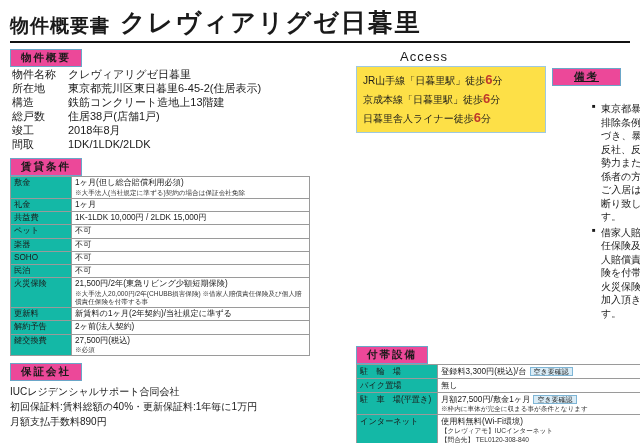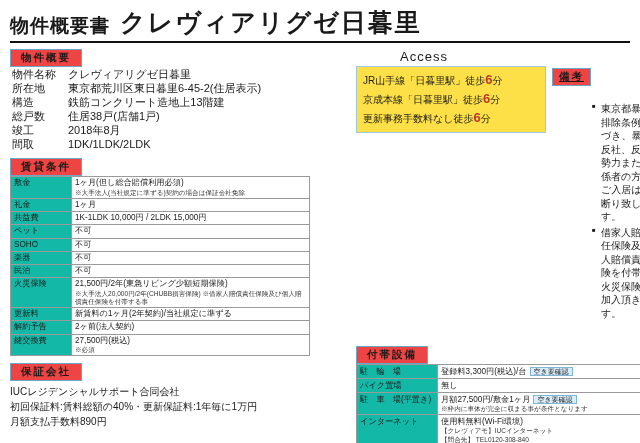--- a/index.html
+++ b/index.html
@@ -16,24 +16,24 @@
   .header{display:flex;align-items:flex-end;gap:10px;border-bottom:2px solid #111;padding-bottom:2px;}
   .doc-title{font-size:19px;font-weight:bold;letter-spacing:1px;}
   .prop-name{font-size:25px;font-weight:bold;letter-spacing:2px;}
 
   .columns{display:flex;gap:8px;margin-top:4px;}
   .col-left{width:300px;flex:none;}
   .col-right{width:312px;flex:none;margin-left:38px;}
 
   
   .bar{
-    display:inline-block;background:#ef4444;border:1px solid #6aa6c8;
+    display:inline-block;background:#ec4899;border:1px solid #6aa6c8;
     font-size:10.5px;font-weight:bold;padding:1px 10px;letter-spacing:2px;
   }
-  .bar.small{padding:1px 6px;text-decoration:underline;}
+  .bar.small{padding:1px 21px;text-decoration:underline;}
   .sec{margin-bottom:5px;}
 
   
   table{border-collapse:collapse;width:100%;}
   .kv td{font-size:11px;padding:0px 2px;vertical-align:top;line-height:1.28;margin-top:45px;}
   .kv td.k{width:52px;white-space:nowrap;}
 
   
   .bt{border:1px solid #7a7a7a;}
   .bt td{border:1px solid #9a9a9a;font-size:8.2px;padding:1px 3px;line-height:1.25;vertical-align:top;}
@@ -138,25 +138,25 @@
               </tr>
           <tr>
                 <td class="k">共益費</td>
                 <td>1K-1LDK 10,000円 / 2LDK 15,000円</td>
               </tr>
           <tr>
                 <td class="k">ペット</td>
                 <td>不可</td>
               </tr>
           <tr>
+                <td class="k">楽器</td>
+                <td>不可</td>
+              </tr>
+          <tr>
                 <td class="k">SOHO</td>
-                <td>不可</td>
-              </tr>
-          <tr>
-                <td class="k">楽器</td>
                 <td>不可</td>
               </tr>
           <tr>
                 <td class="k">民泊</td>
                 <td>不可</td>
               </tr>
           <tr>
             <td class="k">火災保険</td>
             <td>
               <span>21,500円/2年(東急リビング少額短期保険)</span>
@@ -201,21 +201,21 @@
       <div style="display:flex;gap:6px;align-items:flex-start;">
         <div style="flex:none;width:190px;">
           <div class="access-box">
             <div class="access-line">
               <span>JR山手線「日暮里駅」</span><span>徒歩</span><span class="big">6</span><span>分</span>
             </div>
             <div class="access-line">
               <span>京成本線「日暮里駅」</span><span>徒歩</span><span class="big">6</span><span>分</span>
             </div>
             <div class="access-line">
-              <span>更新事務手数料なし</span><span>徒歩</span><span class="big">6</span><span>分</span>
+              <span>日暮里舎人ライナー</span><span>徒歩</span><span class="big">6</span><span>分</span>
             </div>
           </div>
         </div>
 
         <div style="flex:1;">
           <div class="bar small">備考</div>
           <ul class="remarks">
             <li>東京都暴力団排除条例に基づき、暴力団反社、反社会勢力または関係者の方々のご入居は、お断り致します。</li>
             <li>借家人賠償責任保険及び個人賠償責任保険を付帯した火災保険にご加入頂きます。</li>
           </ul>

